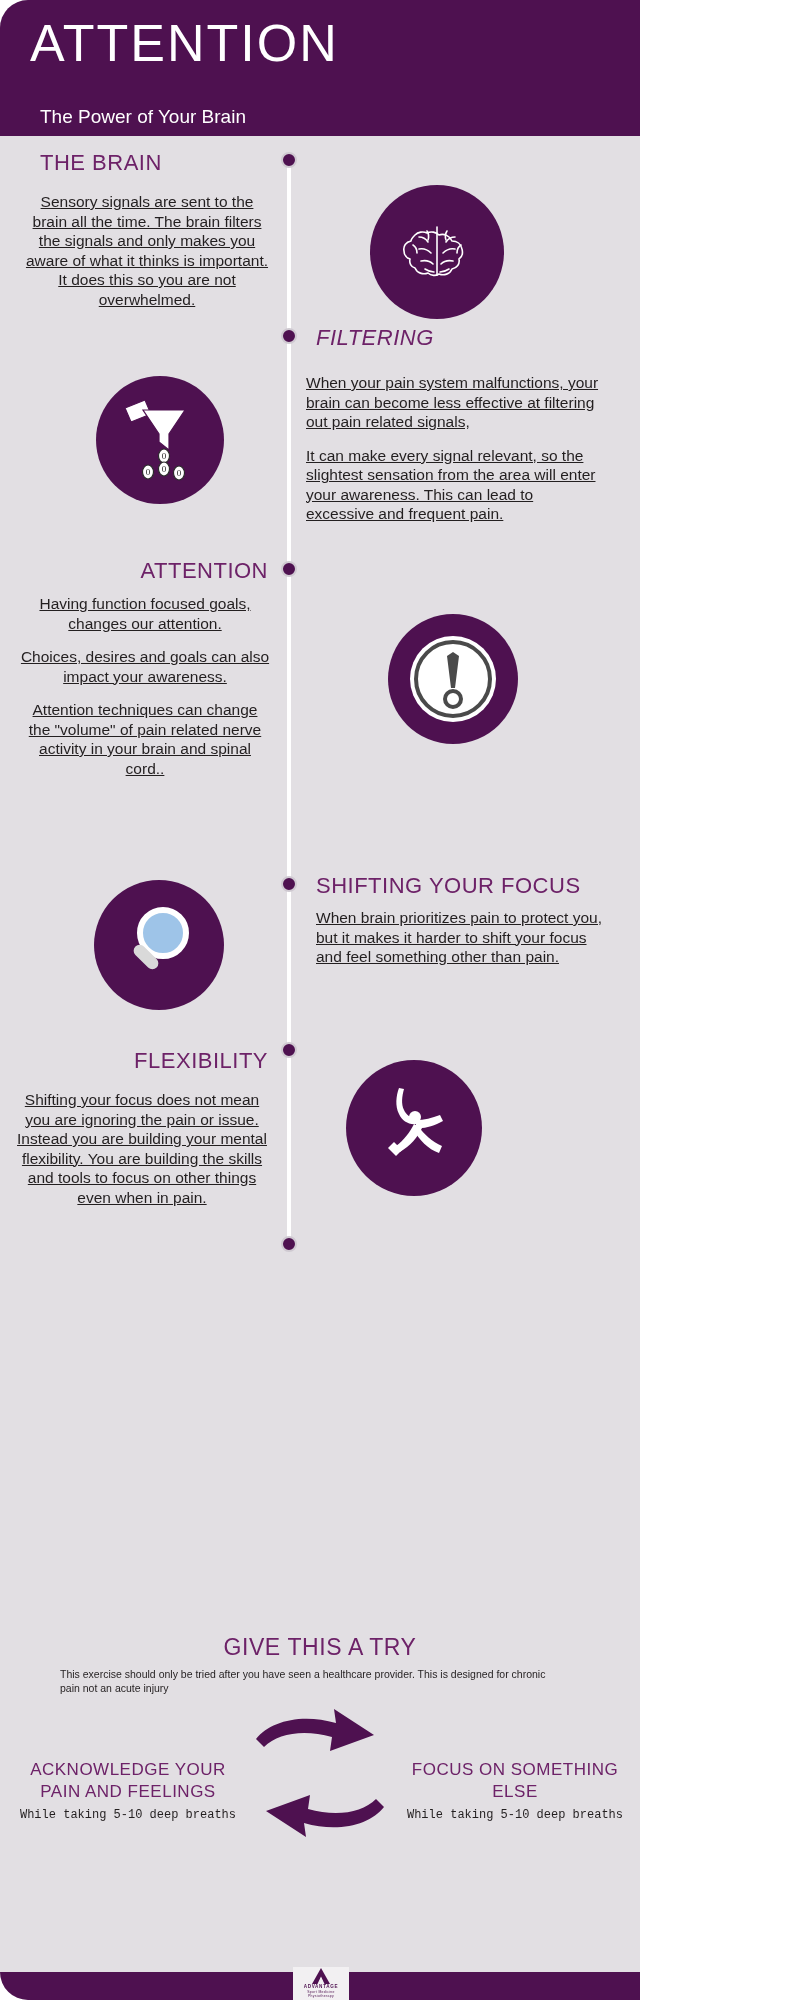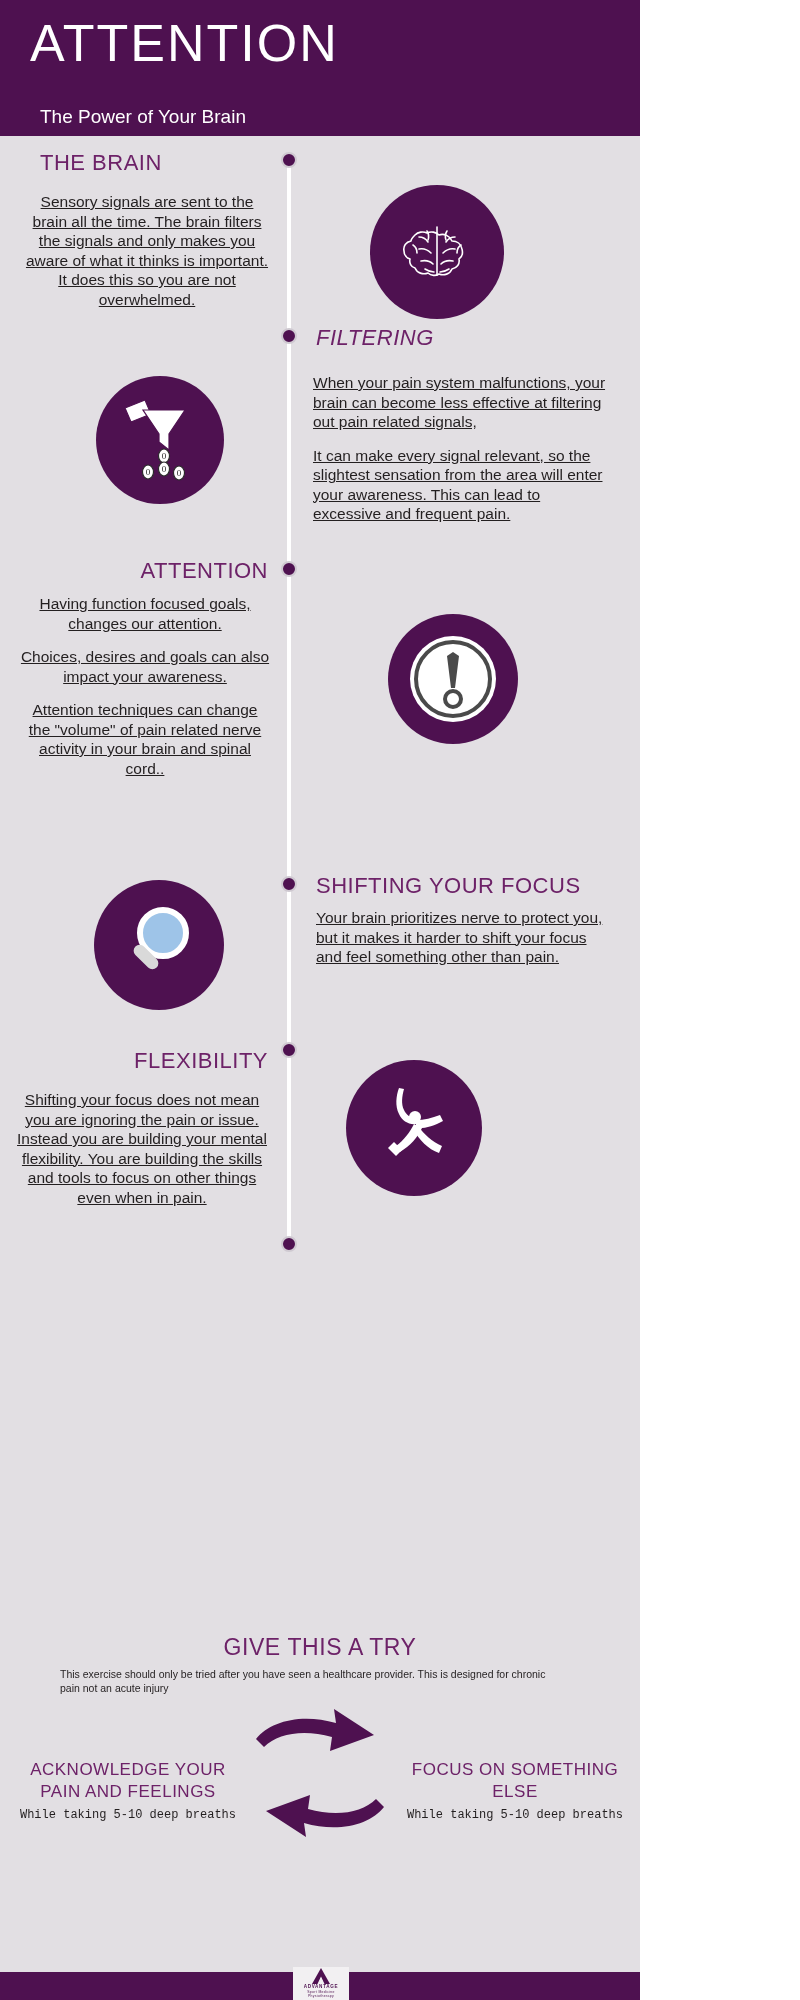--- a/index.html
+++ b/index.html
@@ -8,20 +8,21 @@
     height: 2000px;
     background: #ffffff;
     font-family: "Liberation Sans", sans-serif;
   }
   #page {
     position: relative;
     width: 800px;
     height: 2000px;
     background: #ffffff;
     overflow: hidden;
+    border-radius: 28px;
   }
   .sheet {
     position: absolute;
     left: 0; top: 0;
     width: 640px;
     height: 2000px;
     background: #e2dfe3;
     overflow: hidden;
   }
 
@@ -204,21 +205,21 @@
           <path d="M22 20c4 0 7 2 9 5M22 32c5-1 9 1 12 4M24 44c5-1 9 0 12 3"></path>
           <path d="M58 20c-4 0-7 2-9 5M58 32c-5-1-9 1-12 4M56 44c-5-1-9 0-12 3"></path>
           <path d="M16 28c3 2 4 5 4 8M64 28c-3 2-4 5-4 8"></path>
           <path d="M30 14c2 3 2 6 1 9M50 14c-2 3-2 6-1 9"></path>
           <path d="M28 52c3 2 6 3 9 3M52 52c-3 2-6 3-9 3"></path>
         </g>
       </svg>
     </div>
 
     <div class="sec-title ta-left" style="left:316px; top:325px;font-style:italic;">FILTERING</div>
-    <div class="sec-body ta-left" style="left:313px; top:373px; width:295px;">
+    <div class="sec-body ta-left" style="left:306px; top:373px; width:295px;">
       <p>When your pain system malfunctions, your brain can become less effective at filtering out pain related signals,</p>
       <p>It can make every signal relevant, so the slightest sensation from the area will enter your awareness. This can lead to excessive and frequent pain.</p>
     </div>
     <div class="icon-circle" style="left:96px; top:376px; width:128px; height:128px;">
       <svg width="82" height="84" viewBox="0 0 82 84">
         <g fill="#ffffff" stroke="#4e1150" stroke-width="1.2">
           <path d="M6 10 L26 2 L32 16 L12 24 Z"></path>
           <path d="M24 12 L66 12 L50 36 L50 52 L40 44 L40 36 Z"></path>
         </g>
         <g fill="#ffffff" stroke="#2b2b2b" stroke-width="1.2">
@@ -246,21 +247,21 @@
       <svg width="106" height="106" viewBox="0 0 106 106">
         <circle cx="53" cy="53" r="43" fill="#ffffff"></circle>
         <circle cx="53" cy="53" r="37" fill="none" stroke="#4a4a4a" stroke-width="4"></circle>
         <path d="M53 26 L59 30 L55 62 L51 62 L47 30 Z" fill="#4a4a4a"></path>
         <circle cx="53" cy="73" r="8" fill="none" stroke="#4a4a4a" stroke-width="4"></circle>
       </svg>
     </div>
 
     <div class="sec-title ta-left" style="left:316px; top:873px;">SHIFTING YOUR FOCUS</div>
     <div class="sec-body ta-left" style="left:316px; top:908px; width:290px;">
-      <p>Your brain prioritizes nerve to protect you, but it makes it harder to shift your focus and feel something other than pain.</p>
+      <p>When brain prioritizes pain to protect you, but it makes it harder to shift your focus and feel something other than pain.</p>
     </div>
     <div class="icon-circle" style="left:94px; top:880px; width:130px; height:130px;">
       <svg width="84" height="84" viewBox="0 0 84 84">
         <circle cx="46" cy="30" r="23" fill="#9ec4e8" stroke="#ffffff" stroke-width="6"></circle>
         <rect x="14" y="48" width="30" height="12" rx="6" fill="#d9d9d9" transform="rotate(45 29 54)"></rect>
       </svg>
     </div>
 
     <div class="sec-title ta-right" style="left:0px; top:1048px; width:268px;">FLEXIBILITY</div>
     <div class="sec-body ta-center" style="left:14px; top:1090px; width:256px;">

